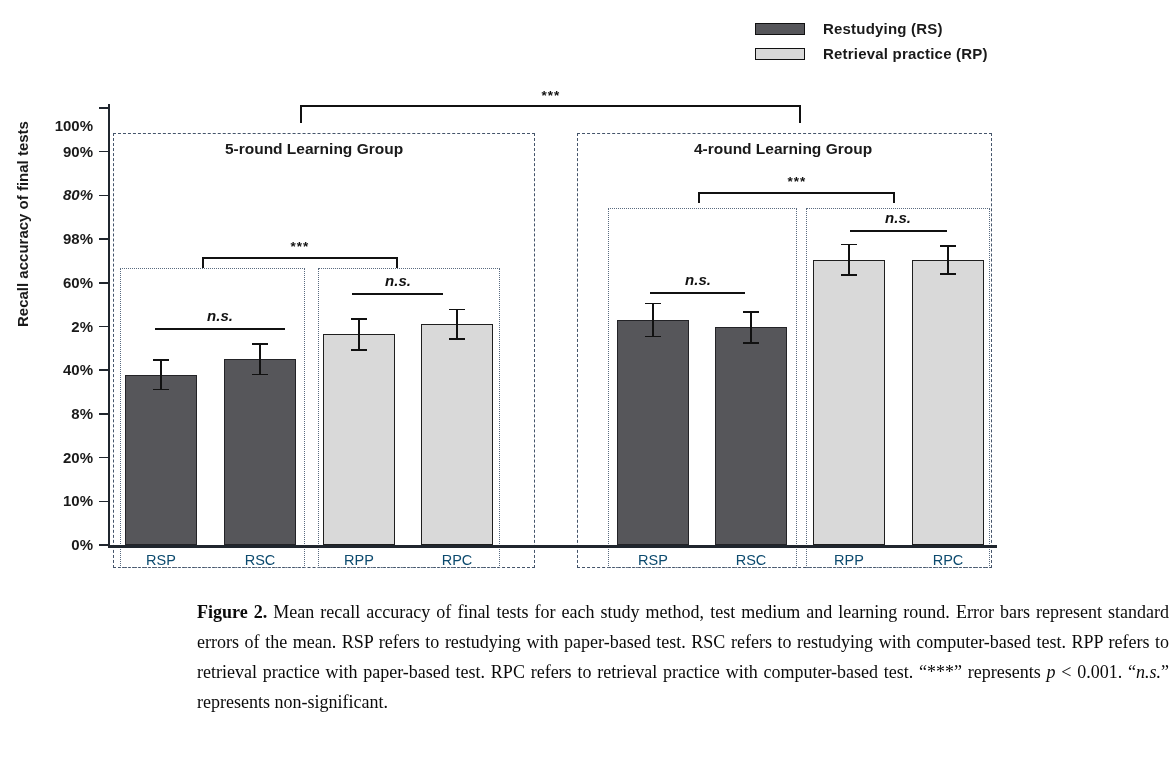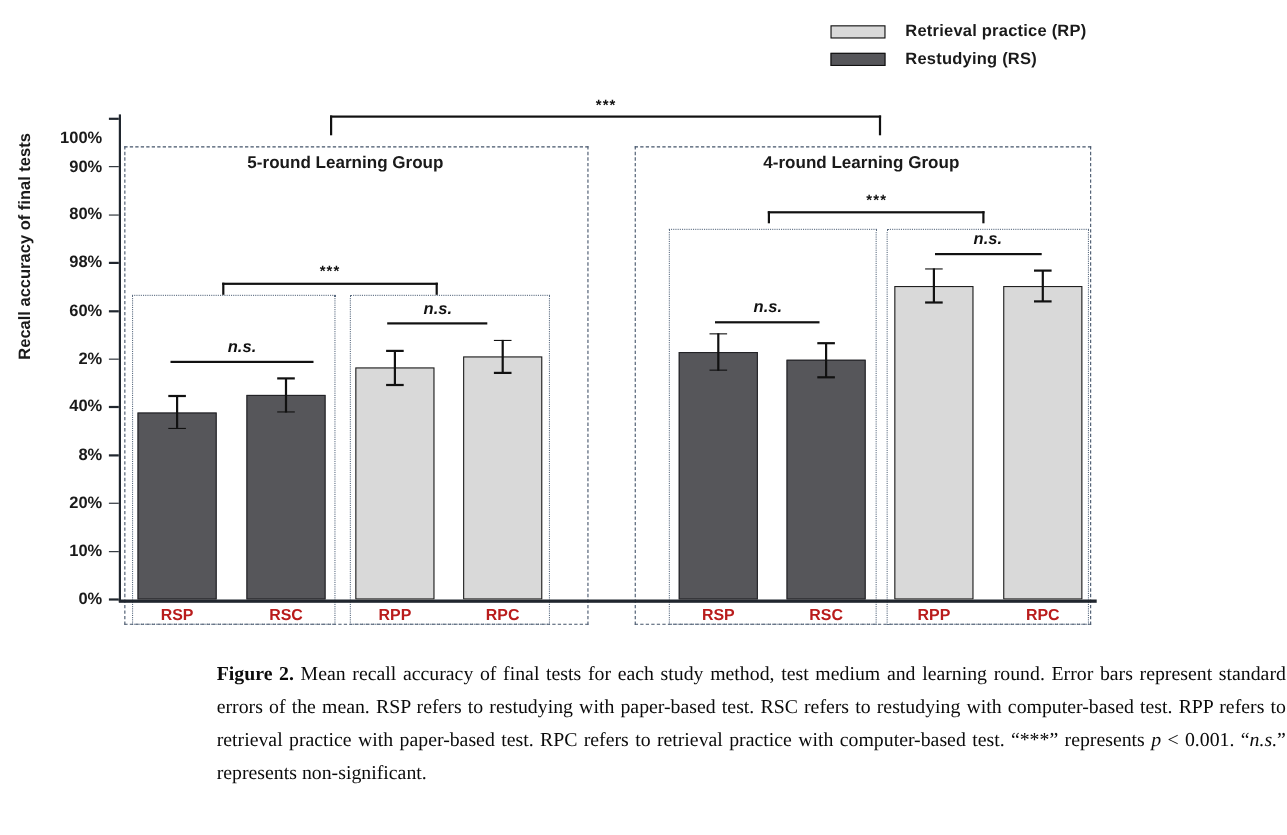--- a/index.html
+++ b/index.html
@@ -17,44 +17,44 @@
   .y-title{position:absolute;left:14px;top:327px;width:0;height:0;font-weight:bold;font-size:15px;
            color:#1a1a1a;white-space:nowrap;transform:rotate(-90deg) translateX(-50%);
            transform-origin:0 0;}
   .group-box{border:1.6px dashed #44546a;box-sizing:border-box;background:transparent;}
   .sub-box{border:1.2px dotted #5a6b80;box-sizing:border-box;}
   .bar{box-sizing:border-box;}
   .bar.dark{background:#56565a;border:1.5px solid #232327;}
   .bar.light{background:#d9d9d9;border:1.5px solid #1f1f1f;}
   .err{background:#111;}
   .group-title{font-weight:bold;font-size:15.5px;color:#1a1a1a;text-align:center;white-space:nowrap;}
-  .x-label{font-weight:bold;font-size:14.5px;color:#b91c1c;text-align:center;}
+  .x-label{font-weight:normal;font-size:14.5px;color:#0c4a6e;text-align:center;}
   .sig-line{background:#111;}
   .sig-text-ns{font-weight:bold;font-style:italic;font-size:15px;color:#111;text-align:center;white-space:nowrap;}
   .sig-text-star{font-weight:bold;font-size:13.5px;color:#111;text-align:center;letter-spacing:1px;white-space:nowrap;}
   
   .caption{position:absolute;left:197px;top:597px;width:972px;
            font-family:"Liberation Serif",serif;font-size:18px;line-height:30px;
            text-align:justify;color:#0b0b0b;}
   .caption .bold{font-weight:bold;}
   .caption .italic{font-style:italic;}
 </style>
 </head>
 <body>
 
 <div class="figure">
 
   <div class="legend">
     <div class="legend-row">
+      <span class="swatch" id="sw0" style="background: rgb(86, 86, 90);"></span>
+      <span class="legend-label">Restudying (RS)</span>
+    </div>
+    <div class="legend-row">
       <span class="swatch" id="sw1" style="background: rgb(217, 217, 217);"></span>
       <span class="legend-label">Retrieval practice (RP)</span>
-    </div>
-    <div class="legend-row">
-      <span class="swatch" id="sw0" style="background: rgb(86, 86, 90);"></span>
-      <span class="legend-label">Restudying (RS)</span>
     </div>
   </div>
 
   <div class="chart" id="chart">
     <div class="y-title">Recall accuracy of final tests</div>
   <div class="abs group-box" style="left: 113px; top: 133px; width: 422px; height: 435px;"></div>
       <div class="abs sub-box" style="left: 120px; top: 268px; width: 185px; height: 300px;"></div>
       <div class="abs sub-box" style="left: 318px; top: 268px; width: 182px; height: 300px;"></div>
       <div class="abs group-title" style="left: 154px; top: 140px; width: 320px;">5-round Learning Group</div>
       <div class="abs group-box" style="left: 577px; top: 133px; width: 415px; height: 435px;"></div>
@@ -73,21 +73,21 @@
       <div class="abs tick-label" style="left: 38px; top: 404.9px; width: 55px;">8%</div>
       <div class="abs axis-line" style="left: 99px; top: 369.4px; width: 9px; height: 1.6px;"></div>
       <div class="abs tick-label" style="left: 38px; top: 361.2px; width: 55px;">40%</div>
       <div class="abs axis-line" style="left: 99px; top: 325.7px; width: 9px; height: 1.6px;"></div>
       <div class="abs tick-label" style="left: 38px; top: 317.5px; width: 55px;">2%</div>
       <div class="abs axis-line" style="left: 99px; top: 282px; width: 9px; height: 1.6px;"></div>
       <div class="abs tick-label" style="left: 38px; top: 273.8px; width: 55px;">60%</div>
       <div class="abs axis-line" style="left: 99px; top: 238.3px; width: 9px; height: 1.6px;"></div>
       <div class="abs tick-label" style="left: 38px; top: 230.1px; width: 55px;">98%</div>
       <div class="abs axis-line" style="left: 99px; top: 194.6px; width: 9px; height: 1.6px;"></div>
-      <div class="abs tick-label" style="left: 38px; top: 186.4px; width: 55px;">80%</div>
+      <div class="abs tick-label" style="left: 38px; top: 186.4px; width: 55px; font-style: italic;">80%</div>
       <div class="abs axis-line" style="left: 99px; top: 150.9px; width: 9px; height: 1.6px;"></div>
       <div class="abs tick-label" style="left: 38px; top: 142.7px; width: 55px;">90%</div>
       <div class="abs axis-line" style="left: 99px; top: 107.2px; width: 9px; height: 1.6px;"></div>
       <div class="abs tick-label" style="left: 38px; top: 117px; width: 55px;">100%</div>
       <div class="abs bar dark" style="left: 125px; top: 374.57px; width: 72px; height: 170.43px;"></div>
       <div class="abs err" style="left: 160.1px; top: 359.712px; width: 1.8px; height: 29.716px;"></div>
       <div class="abs err" style="left: 153px; top: 358.912px; width: 16px; height: 1.7px;"></div>
       <div class="abs err" style="left: 153px; top: 388.628px; width: 16px; height: 1.7px;"></div>
       <div class="abs x-label" style="left: 126px; top: 552px; width: 70px;">RSP</div>
       <div class="abs bar dark" style="left: 224px; top: 359.275px; width: 72px; height: 185.725px;"></div>

